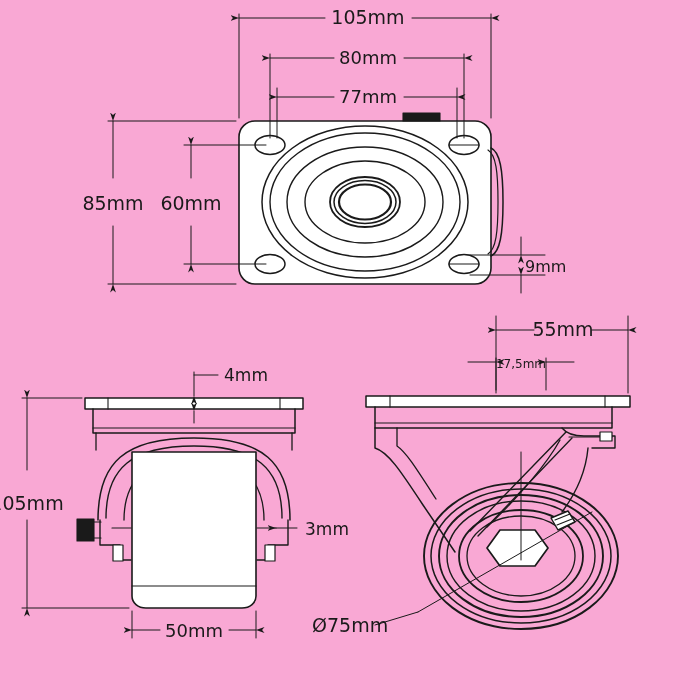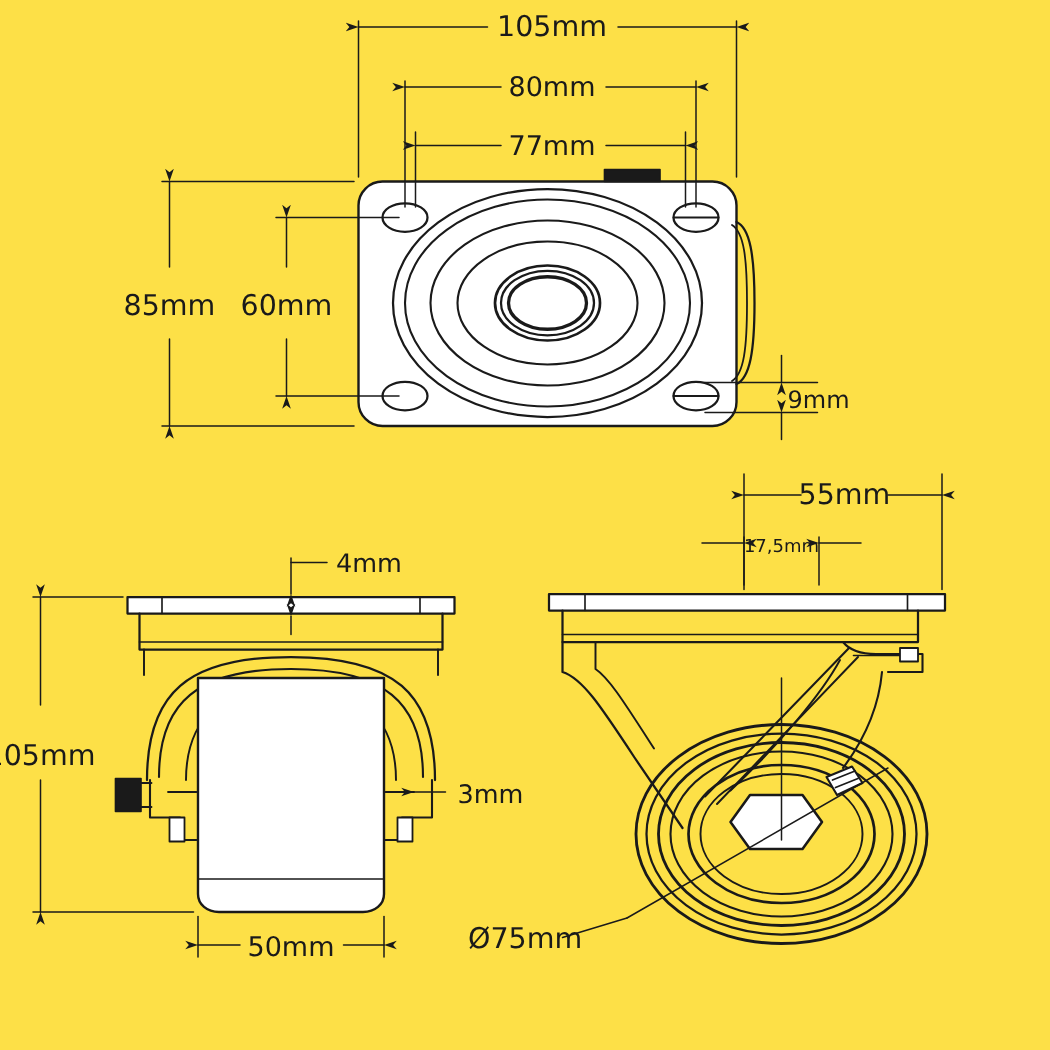--- a/index.html
+++ b/index.html
@@ -10,21 +10,21 @@
   body {
     width: 700px;
     height: 700px;
     font-family: "DejaVu Sans", "Liberation Sans", sans-serif;
     overflow: hidden;
   }
   #drawing-root {
     position: relative;
     width: 700px;
     height: 700px;
-    background: #fde047;
+    background: #f9a8d4;
   }
   svg.sheet {
     position: absolute;
     left: 0;
     top: 0;
     width: 700px;
     height: 700px;
   }
   .dim-text {
     font-family: "DejaVu Sans", "Liberation Sans", sans-serif;

